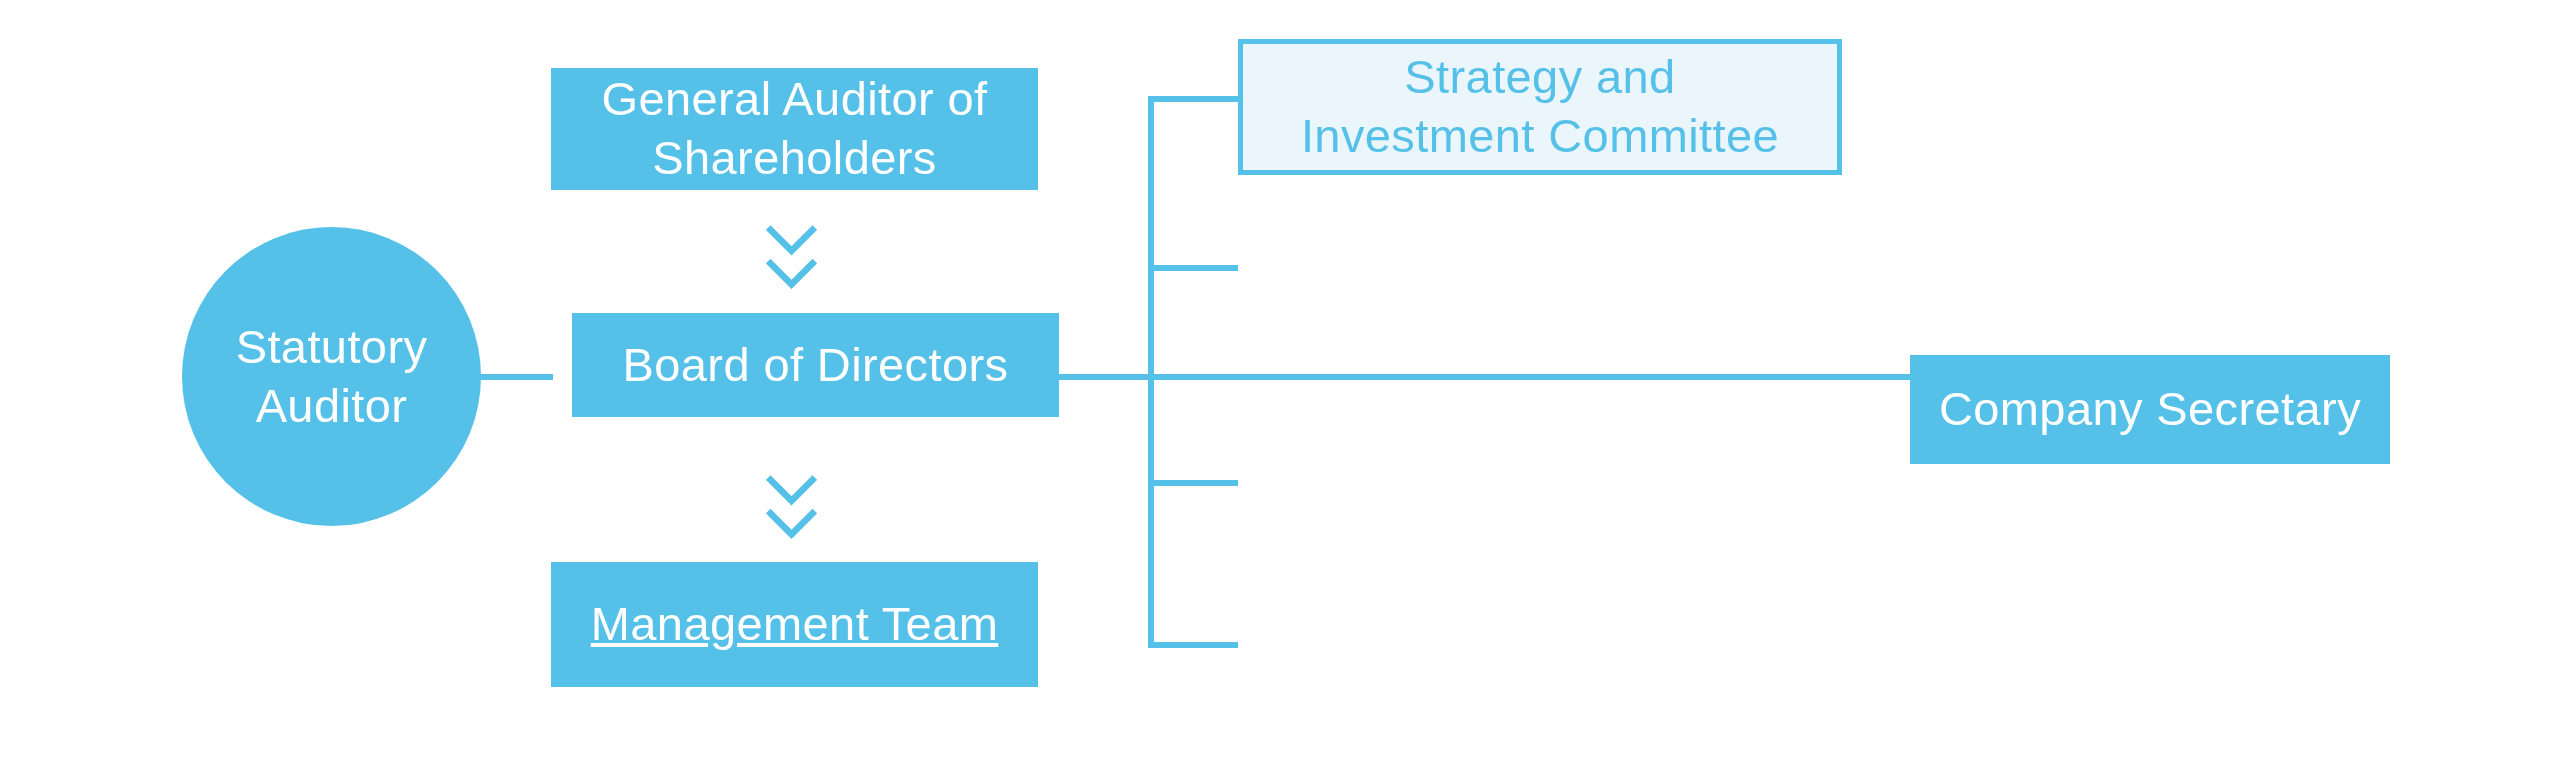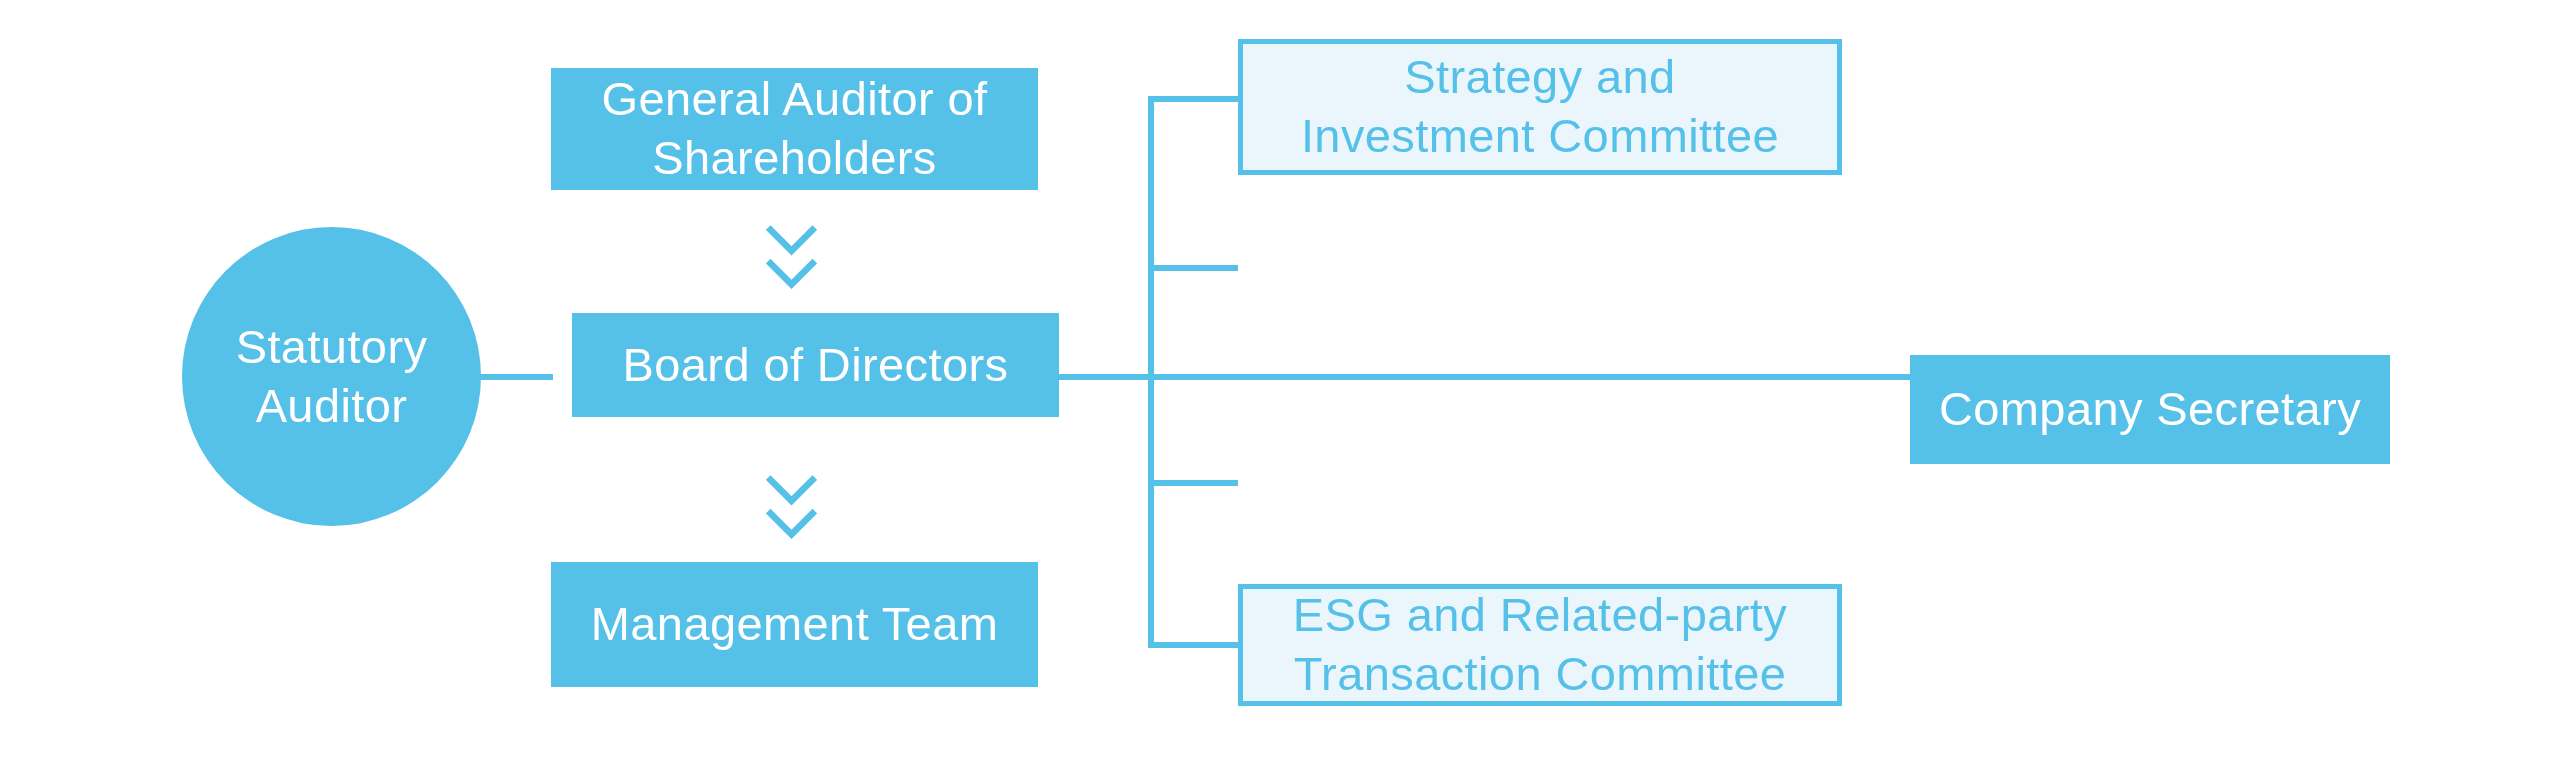--- a/index.html
+++ b/index.html
@@ -35,21 +35,21 @@
   }
   .circle {
     left: 182px; top: 227px;
     width: 299px; height: 299px;
     border-radius: 50%;
     background: var(--accent-blue);
     color: var(--node-text-white);
   }
   .box-gm    { left: 551px; top:  68px; width: 487px; height: 122px; }
   .box-board { left: 572px; top: 313px; width: 487px; height: 104px; }
-  .box-mgmt  { left: 551px; top: 562px; width: 487px; height: 125px; }
+  .box-mgmt  { left: 551px; top: 562px; width: 487px; height: 125px; text-decoration: underline; }
   .box-sec   { left: 1910px; top: 323px; width: 480px; height: 109px; margin-top: 32px; }
   .outline {
     left: 1238px;
     width: 604px; height: 136px;
     background: var(--committee-fill);
     border: 5.8px solid var(--accent-blue);
     color: var(--accent-blue);
   }
   .box-strategy     { top:  39px; }
   .box-remuneration { top: 208px; }
@@ -111,19 +111,17 @@
   <div class="line line-board-sec"></div>
 
   <div class="line line-trunk"></div>
   <div class="line line-stub stub-strategy"></div>
   <div class="line line-stub stub-remuneration"></div>
   <div class="line line-stub stub-audit"></div>
   <div class="line line-stub stub-esg"></div>
 
   <div class="node outline box-strategy">Strategy and
 Investment Committee</div>
-  <div class="node outline box-esg">ESG and Related-party
-Transaction Committee</div>
 
   <div class="node solid box-sec">Company Secretary</div>
 
 </div>
 
 
 </body></html>

